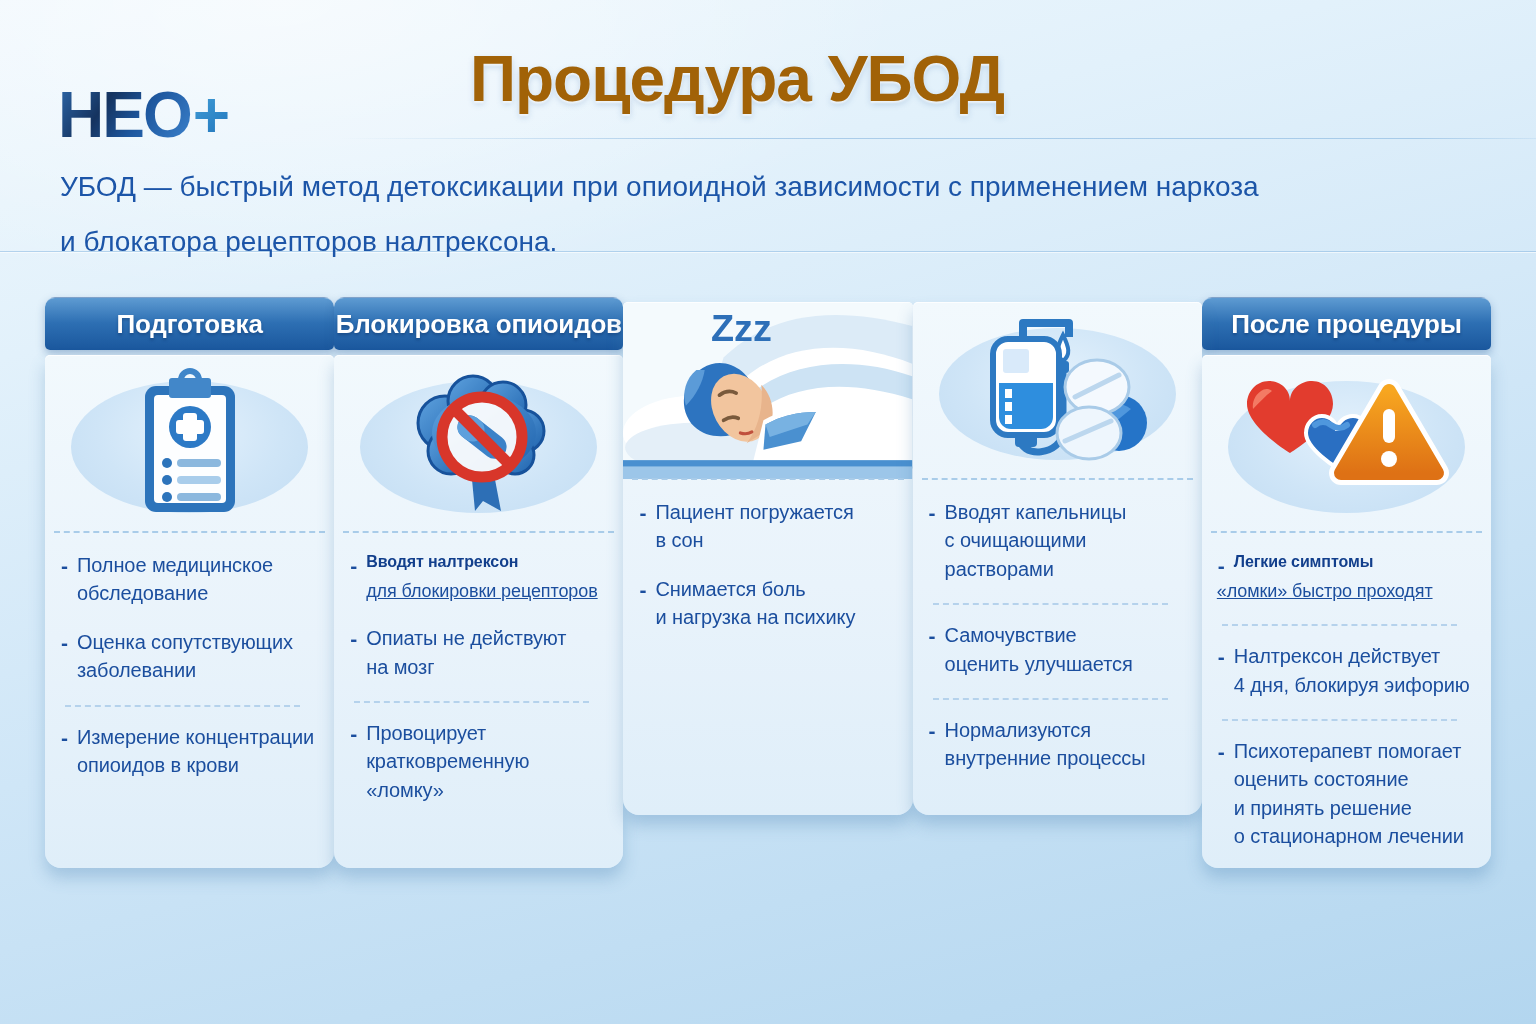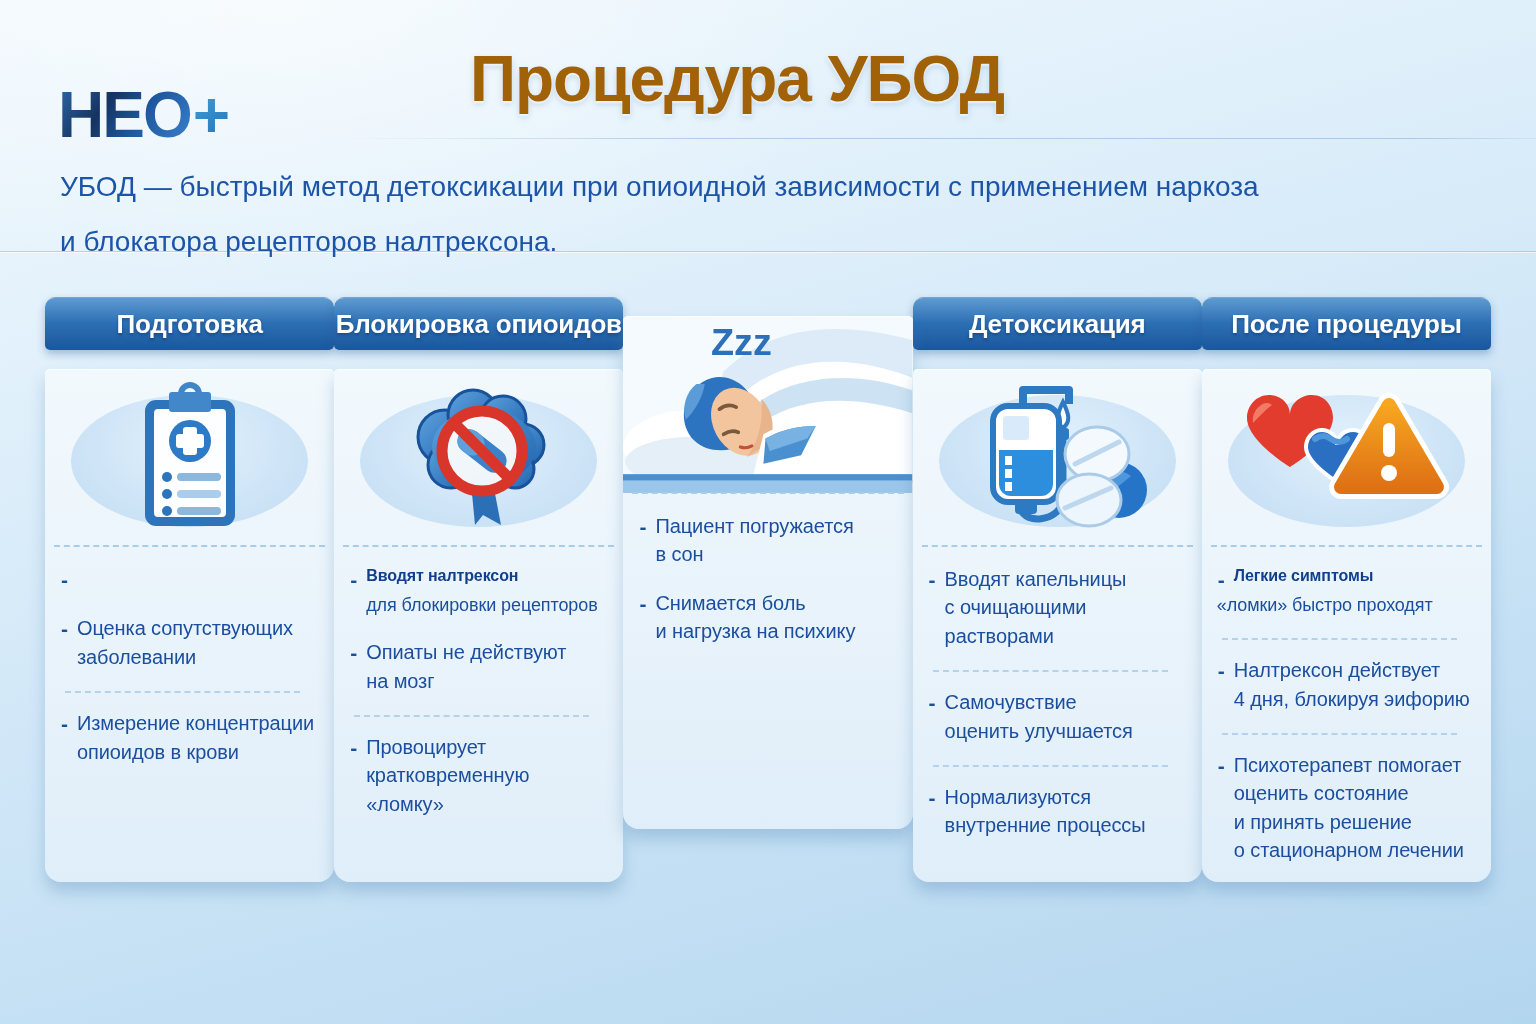--- a/index.html
+++ b/index.html
@@ -59,21 +59,21 @@
     border-radius:10px 10px 5px 5px;
     background:linear-gradient(180deg,#5e9bd2 0%,#2d6fb3 48%,#1a579d 100%);
     border-top:1px solid rgba(255,255,255,.45);
     box-shadow:0 4px 8px rgba(35,85,145,.35);
     display:flex; align-items:center; justify-content:center;
     color:#ffffff; font-weight:bold; font-size:26px; letter-spacing:-.2px;
     text-shadow:0 2px 3px rgba(10,45,95,.45);
     white-space:nowrap; padding:0 4px;
   }
   .card-body {
-    margin-top:19px; height:513px;
+    margin-top:5px; height:513px;
     background:linear-gradient(180deg,#f2f9fd 0%,#e9f3fb 55%,#dfeef9 100%);
     border-radius:5px 5px 16px 16px;
     box-shadow:0 10px 16px rgba(70,125,175,.3), inset 0 1px 0 rgba(255,255,255,.8);
     display:flex; flex-direction:column; overflow:hidden; position:relative;
   }
   .icon-zone {
     height:178px; flex:none; position:relative;
     display:flex; align-items:center; justify-content:center;
   }
   .icon-zone::after{
@@ -85,21 +85,21 @@
     border-radius:50%;
     background:radial-gradient(ellipse at 50% 38%, #e3f1fc 0%, #cfe5f7 55%, #c3ddf3 100%);
   }
   .icon-zone svg{ position:relative; }
 
   .items { flex:1; padding:18px 10px 8px 16px; }
   .item { display:flex; align-items:flex-start; margin-bottom:20px; }
   .item .dash { font-weight:bold; font-size:21px; line-height:1.4; margin-right:9px; color:#1b4e9e; }
   .item-text { font-size:20px; line-height:1.42; color:#1b4e9e; white-space:pre-line; letter-spacing:-.1px; }
   .item-text .lead { display:block; font-weight:bold; font-size:16px; color:#123f8c; }
-  .item-text .rest { display:block; font-size:18px; margin-top:5px; }
+  .item-text .rest { display:block; font-size:18px; margin-top:5px;text-decoration:underline; }
   .item-text .rest.outdent { margin-left:-17px; }
   .dash-divider { border-top:2px dashed #b5d2ec; margin:0 24px 16px 4px; }
 </style>
 </head>
 <body>
 
 <div class="page">
   <div class="hairline h1"></div>
   <div class="hairline h2"></div>
 
@@ -130,20 +130,22 @@
             <rect x="53" y="91" width="44" height="8" rx="4" fill="#8cb8de"></rect>
             <circle cx="43" cy="112" r="5" fill="#2d74bb"></circle>
             <rect x="53" y="108" width="44" height="8" rx="4" fill="#a9cdeb"></rect>
             <circle cx="43" cy="129" r="5" fill="#2d74bb"></circle>
             <rect x="53" y="125" width="44" height="8" rx="4" fill="#8cb8de"></rect>
           </svg>
         </div>
         <div class="items">
           <div class="item">
             <span class="dash">-</span>
+            <span class="item-text">Полное медицинское
+обследование</span>
           </div>
           <div class="item">
             <span class="dash">-</span>
             <span class="item-text">Оценка сопутствующих
 заболевании</span>
           </div>
           <div class="dash-divider"></div>
           <div class="item">
             <span class="dash">-</span>
             <span class="item-text">Измерение концентрации
@@ -237,21 +239,20 @@
           <div class="item">
             <span class="dash">-</span>
             <span class="item-text">Снимается боль
 и нагрузка на психику</span>
           </div>
         </div>
       </div>
     </div>
 
     <div class="card">
-      <div class="card-header">Детоксикация</div>
       <div class="card-body">
         <div class="icon-zone">
           <div class="ellipse-bg"></div>
           <svg width="196" height="156" viewBox="0 0 196 156">
             <path d="M64,26 L64,10 L110,10 L110,24" stroke="#2d79c2" stroke-width="8" fill="none" stroke-linejoin="round"></path>
             <path d="M104,22 C98,34 96,42 104,48 C112,42 110,34 104,22 Z" fill="#ffffff" stroke="#2d79c2" stroke-width="4"></path>
             <rect x="99" y="48" width="11" height="12" rx="3" fill="#2d79c2"></rect>
             <path d="M104,60 C104,92 104,110 104,118 C104,142 60,148 60,122" stroke="#2d79c2" stroke-width="7" fill="none" stroke-linecap="round"></path>
             <rect x="34" y="26" width="66" height="96" rx="15" fill="#ffffff" stroke="#2d79c2" stroke-width="6"></rect>
             <path d="M40,70 L94,70 L94,104 a12,12 0 0 1 -12,12 L52,116 a12,12 0 0 1 -12,-12 Z" fill="#2e8ede"></path>

